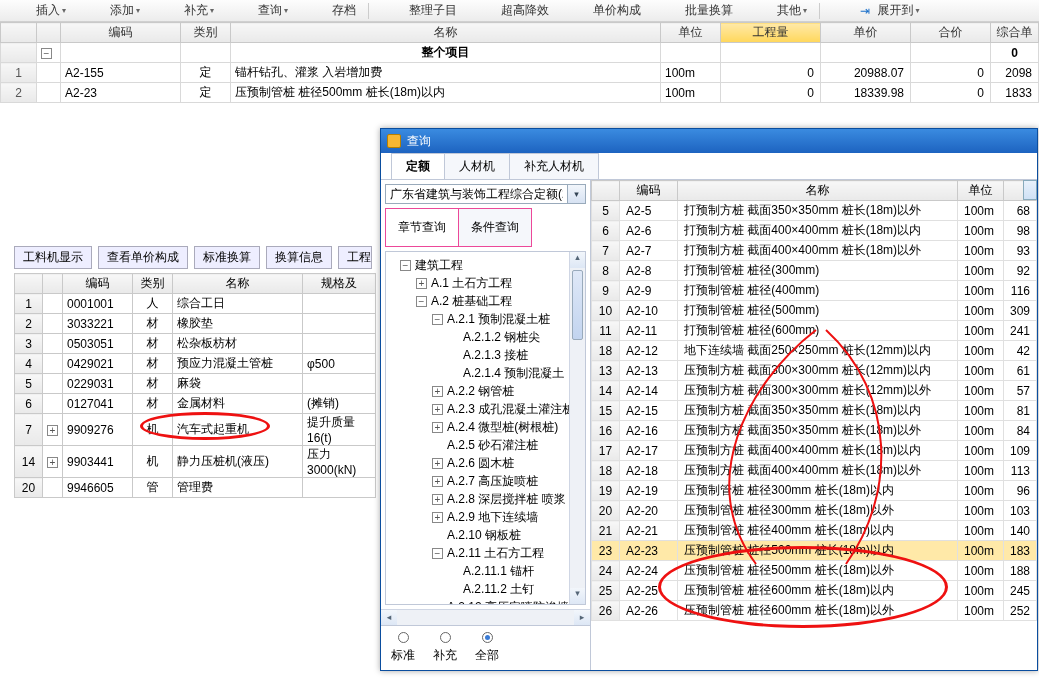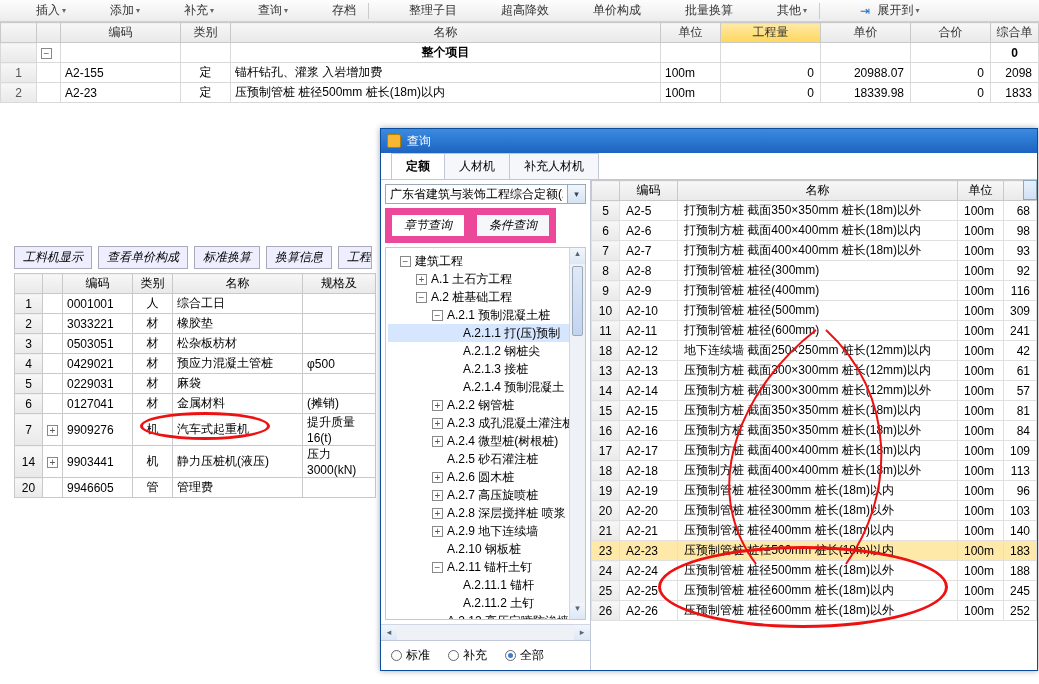--- a/index.html
+++ b/index.html
@@ -16,21 +16,21 @@
   table { border-collapse: collapse; }
   .hdr th { background:linear-gradient(#f7f7f7,#e9e9e9); border:1px solid #c9c9c9; height:20px; font-weight:normal; color:#333; text-align:center; }
   .hdr th.hi { background:linear-gradient(#ffe9a8,#ffd75b); }
   .row td { border:1px solid #d9d9d9; height:20px; padding:0 4px; }
   .row td.num { text-align:right; padding-right:6px; }
   .rownum { background:linear-gradient(#f7f7f7,#e9e9e9); text-align:center; width:36px; color:#555; }
   .expander { display:inline-block; width:11px; height:11px; border:1px solid #888; text-align:center; line-height:9px; font-size:10px; color:#555; margin-right:4px; }
 
   
   .bl-panel { position:absolute; left:14px; top:246px; width:362px; }
-  .bl-tabs { display:flex; gap:6px;font-style:italic; }
+  .bl-tabs { display:flex; gap:6px; }
   .bl-tab { border:1px solid #aab; padding:2px 8px; background:#eef; white-space:nowrap; }
   .bl-tab.cut { border-right:1px solid #aab; }
   .bl-grid { margin-top:4px; }
   .bl-grid th, .bl-grid td { border:1px solid #c9c9c9; height:20px; padding:0 4px; }
   .bl-grid th { background:linear-gradient(#f7f7f7,#e9e9e9); font-weight:normal; text-align:center; }
   .bl-grid .rn { background:linear-gradient(#f7f7f7,#e9e9e9); text-align:center; width:28px; }
   .plus { display:inline-block; width:11px; height:11px; border:1px solid #888; text-align:center; line-height:9px; font-size:10px; color:#555; }
 
   
   .popup { position:absolute; left:380px; top:128px; width:658px; border:1px solid #0a4d9e; box-shadow:0 0 6px rgba(0,0,0,.35); background:#fff;}
@@ -38,35 +38,35 @@
   .popup-title .ico { width:14px; height:14px; background:#f7b733; border:1px solid #b57f00; border-radius:2px; }
   .popup-body { display:flex; height:490px; }
   .popup-left { width:210px; border-right:1px solid #c0c8d8; display:flex; flex-direction:column;}
   .popup-tabs { display:flex; border-bottom:1px solid #c0c8d8; }
   .popup-tab { padding:4px 14px; border:1px solid #c0c8d8; border-bottom:none; background:#f5f7fb; margin-right:-1px; }
   .popup-tab.active { background:#fff; font-weight:bold;margin-left:10px; }
   .combo { margin:4px; display:flex; }
   .combo input { flex:1; border:1px solid #9ab; height:20px; padding:0 4px; }
   .combo .drop { width:18px; border:1px solid #9ab; border-left:none; background:linear-gradient(#f2f6fb,#d7e2f2); text-align:center; line-height:18px; font-size:9px; color:#345; }
   .subtabs { display:flex; margin:0 4px; }
-  .subtab { padding:2px 12px; border:7px solid #ec4899; background:#f5f7fb; margin-right:-1px;font-style:italic; }
+  .subtab { padding:10px 12px; border:1px solid #ec4899; background:#f5f7fb; margin-right:-1px; }
   .subtab.active { background:#fff; }
   .tree-wrap { flex:1; margin:4px; border:1px solid #c0c8d8; overflow:auto; position:relative;}
   .tree { padding:4px 2px; white-space:nowrap; }
   .tree-row { display:flex; align-items:center; height:18px; }
   .tree-row.sel { background:#d7e6ff; }
   .tg { display:inline-block; width:11px; height:11px; border:1px solid #888; text-align:center; line-height:9px; font-size:10px; color:#555; margin-right:4px; flex:0 0 auto;}
   .sp { display:inline-block; flex:0 0 auto; }
   .scroll-y { position:absolute; right:0; top:0; bottom:0; width:16px; background:#eef1f6; border-left:1px solid #cfd6e4;}
   .scroll-y .thumb { position:absolute; left:2px; right:2px; top:18px; height:70px; background:linear-gradient(#dfe8f7,#c2d4ef); border:1px solid #9ab; border-radius:2px;}
   .scroll-y .arr { position:absolute; left:0; right:0; height:16px; text-align:center; font-size:9px; color:#567; background:linear-gradient(#f2f6fb,#dde7f5);}
   .scroll-x { height:16px; border-top:1px solid #cfd6e4; background:#eef1f6; position:relative;}
   .scroll-x .arr { position:absolute; top:0; bottom:0; width:16px; text-align:center; font-size:9px; color:#567; background:linear-gradient(#f2f6fb,#dde7f5); line-height:15px;}
   .radios { display:flex; gap:18px; padding:6px 10px; border-top:1px solid #c0c8d8;}
-  .radio { display:flex; align-items:center; gap:4px; }
+  .radio { display:flex; align-items:center; gap:4px;flex-direction:column; }
   .radio .dot { width:11px; height:11px; border:1px solid #666; border-radius:50%; display:inline-flex; align-items:center; justify-content:center;}
   .radio.sel .dot::after { content:""; width:5px; height:5px; background:#3a7bd5; border-radius:50%; }
 
   .popup-right { flex:1; overflow:hidden; position:relative;}
   .rtable { width:100%; }
   .rtable th { background:linear-gradient(#f7f7f7,#e9e9e9); border:1px solid #c9c9c9; height:20px; font-weight:normal; text-align:center; }
   .rtable td { border:1px solid #e0e0e0; height:20px; padding:0 6px; }
   .rtable td.num { text-align:right; }
   .rtable tr.sel td { background:#ffe9a8; }
   .rtable .rn { background:linear-gradient(#f7f7f7,#e9e9e9); text-align:center; width:28px; }
@@ -308,38 +308,33 @@
             <div class="tree-row">
               <span class="sp" style="width:28px"></span>
               <span class="tg">−</span>
               <span>A.2 桩基础工程</span>
             </div>
             <div class="tree-row">
               <span class="sp" style="width:44px"></span>
               <span class="tg">−</span>
               <span>A.2.1 预制混凝土桩</span>
             </div>
-            <div class="tree-row sel">
+            <div class="tree-row">
               <span class="sp" style="width:60px"></span>
               <span class="sp" style="width:15px"></span>
-              <span>A.2.1.1 打(压)预制</span>
+              <span>A.2.1.2 钢桩尖</span>
             </div>
             <div class="tree-row">
               <span class="sp" style="width:60px"></span>
               <span class="sp" style="width:15px"></span>
-              <span>A.2.1.2 钢桩尖</span>
+              <span>A.2.1.3 接桩</span>
             </div>
             <div class="tree-row">
               <span class="sp" style="width:60px"></span>
               <span class="sp" style="width:15px"></span>
-              <span>A.2.1.3 接桩</span>
-            </div>
-            <div class="tree-row">
-              <span class="sp" style="width:60px"></span>
-              <span class="sp" style="width:15px"></span>
               <span>A.2.1.4 预制混凝土</span>
             </div>
             <div class="tree-row">
               <span class="sp" style="width:44px"></span>
               <span class="tg">+</span>
               <span>A.2.2 钢管桩</span>
             </div>
             <div class="tree-row">
               <span class="sp" style="width:44px"></span>
               <span class="tg">+</span>
@@ -376,21 +371,21 @@
               <span>A.2.9 地下连续墙</span>
             </div>
             <div class="tree-row">
               <span class="sp" style="width:44px"></span>
               <span class="sp" style="width:15px"></span>
               <span>A.2.10 钢板桩</span>
             </div>
             <div class="tree-row">
               <span class="sp" style="width:44px"></span>
               <span class="tg">−</span>
-              <span>A.2.11 锚杆土钉</span>
+              <span>A.2.11 土石方工程</span>
             </div>
             <div class="tree-row">
               <span class="sp" style="width:60px"></span>
               <span class="sp" style="width:15px"></span>
               <span>A.2.11.1 锚杆</span>
             </div>
             <div class="tree-row">
               <span class="sp" style="width:60px"></span>
               <span class="sp" style="width:15px"></span>
               <span>A.2.11.2 土钉</span>

